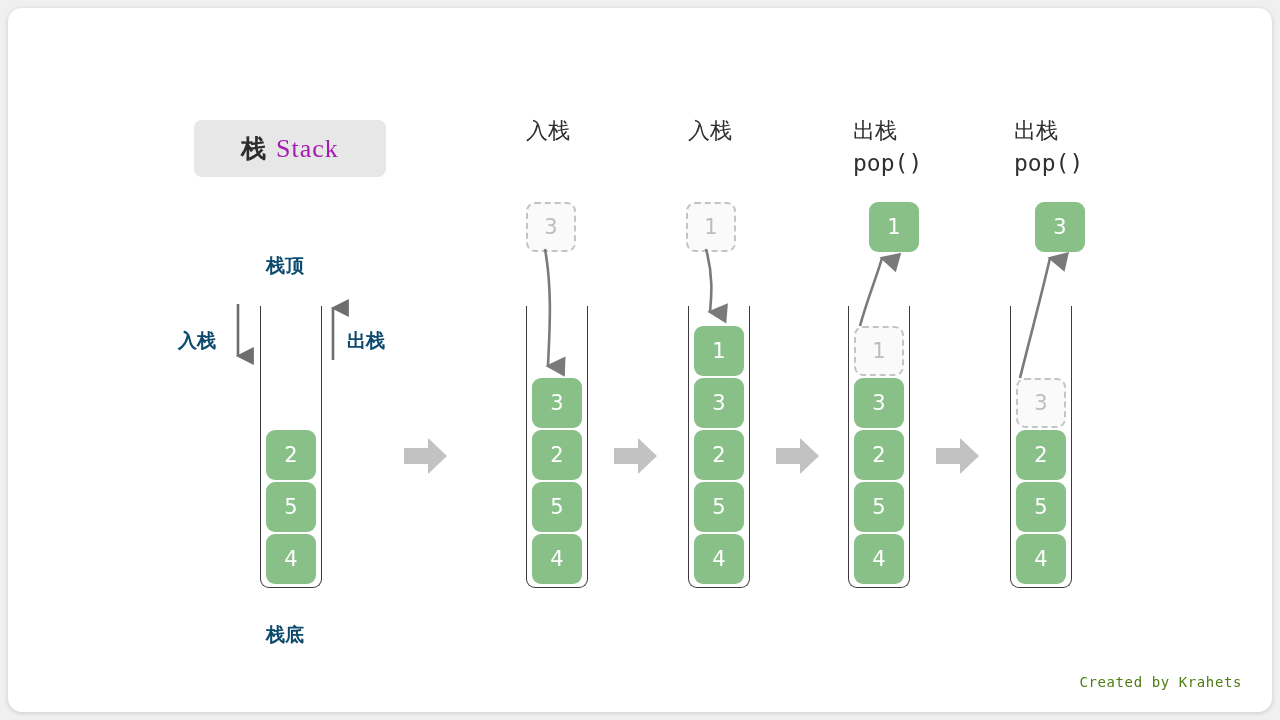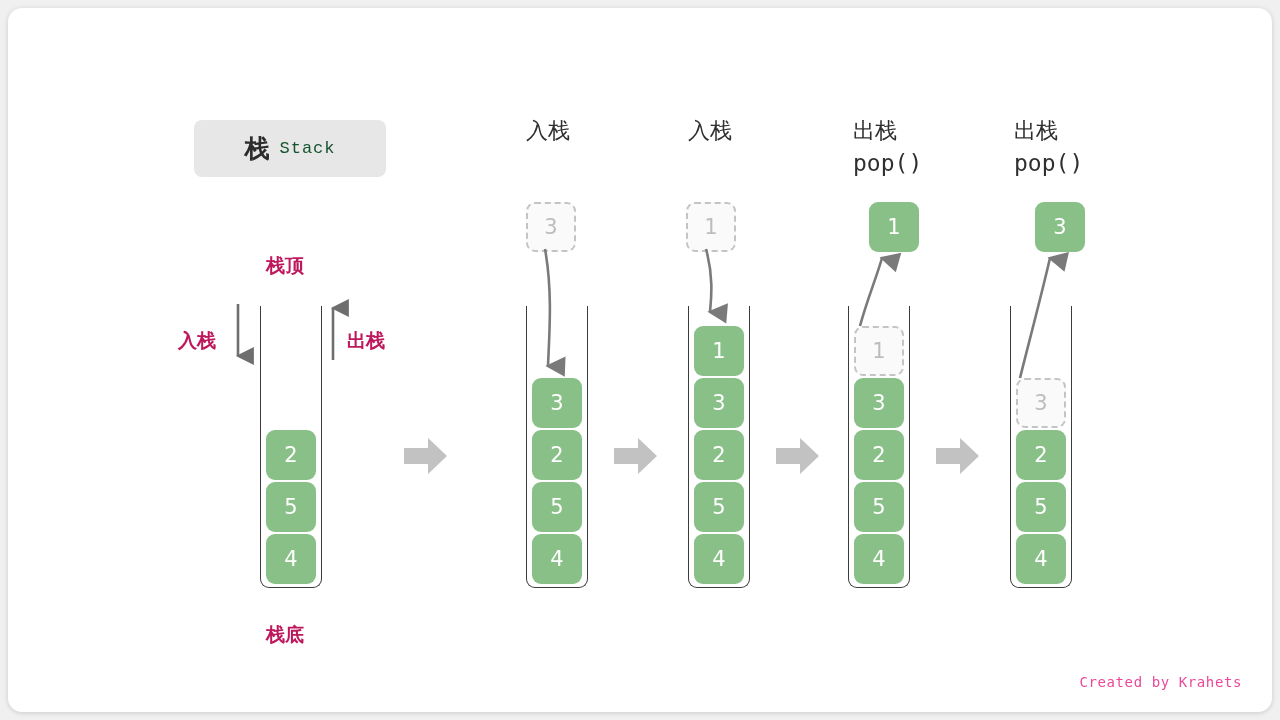--- a/index.html
+++ b/index.html
@@ -49,35 +49,35 @@
     justify-content: center;
   }
   #title-badge .t-cn {
     font-family: "DejaVu Sans", "Liberation Sans", sans-serif;
     font-size: 25px;
     font-weight: bold;
     color: #2b2b2b;
     letter-spacing: 1px;
   }
   #title-badge .t-en {
-    font-family: Liberation Mono, monospace;
-    font-size: 17px;
+    font-family: Liberation Serif, serif;
+    font-size: 26px;
     font-weight: normal;
-    color: #14532d;
+    color: #a21caf;
     margin-left: 9px;
     letter-spacing: 1px;
   }
 
   
   .cn-label {
     position: absolute;
     font-family: "DejaVu Sans", "Liberation Sans", sans-serif;
     font-size: 19px;
     font-weight: bold;
-    color: #be185d;
+    color: #0c4a6e;
     white-space: nowrap;
   }
 
   
   .col-head {
     position: absolute;
     width: 180px;
     text-align: left;
   }
   .col-head .op {
@@ -150,21 +150,21 @@
     pointer-events: none;
   }
 
   
   #footer {
     position: absolute;
     right: 30px;
     bottom: 22px;
     font-family: "DejaVu Sans Mono", "Liberation Mono", monospace;
     font-size: 14px;
-    color: #ec4899;
+    color: #4d7c0f;
     letter-spacing: 0.6px;
   }
 </style>
 </head>
 <body>
 
 <div id="canvas">
   <div id="card">
 
     <div id="title-badge">

